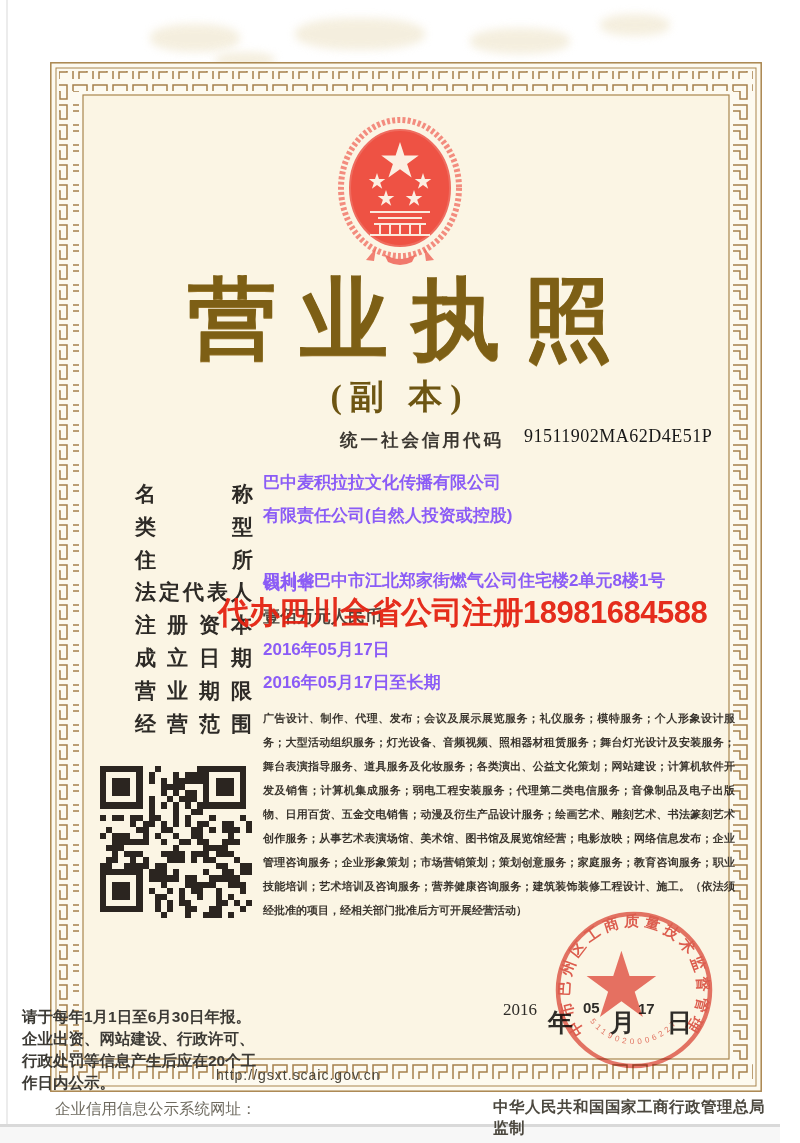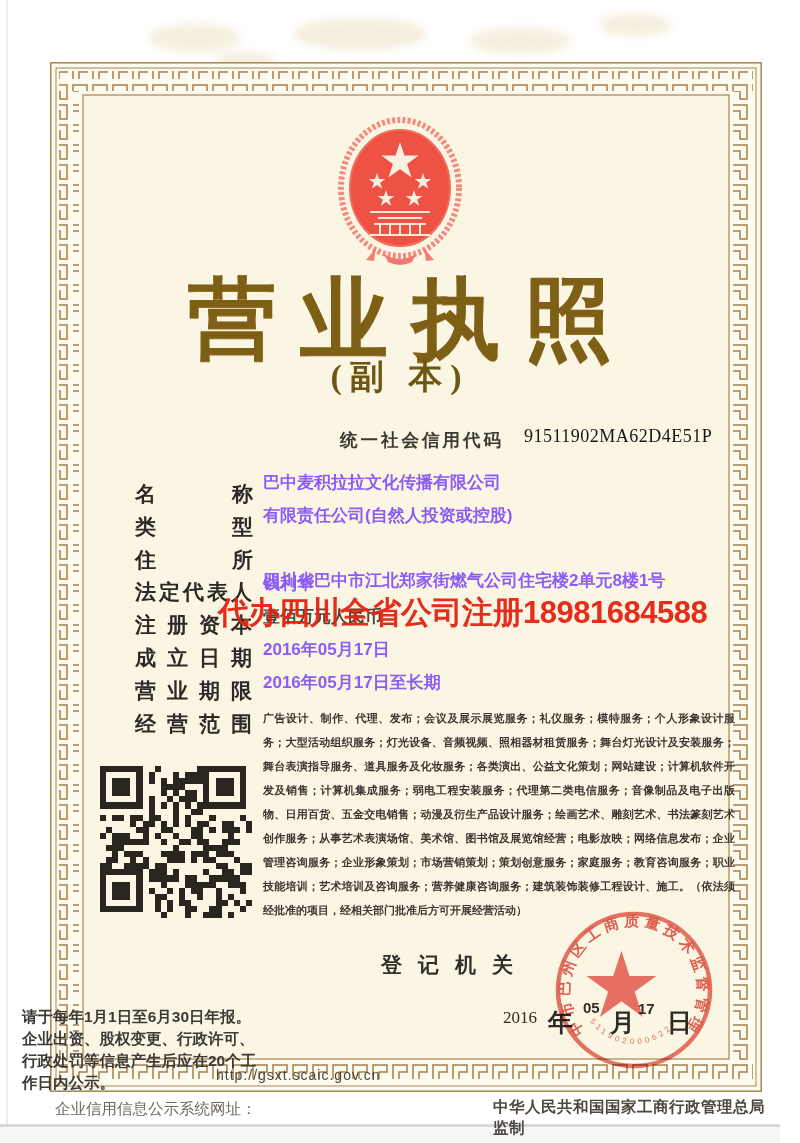--- a/index.html
+++ b/index.html
@@ -1,18 +1,18 @@
 <!DOCTYPE html>
 <html lang="zh"><head>
 <meta charset="utf-8">
 <style>
   html,body{margin:0;padding:0;background:#ffffff;}
   .page{position:relative;width:780px;height:1143px;background:#ffffff;overflow:hidden;
         font-family:"Liberation Sans","DejaVu Sans",sans-serif;}
-  .serif{font-family:"Liberation Serif","DejaVu Serif",serif;margin-top:8px;}
+  .serif{font-family:"Liberation Serif","DejaVu Serif",serif;}
 
   
   .edge-left{position:absolute;left:6px;top:0;width:2px;height:1143px;background:#ececec;}
   .edge-right{position:absolute;left:792px;top:0;width:2px;height:1143px;background:#f0f0f0;}
   .edge-bottom{position:absolute;left:0;top:1124px;width:800px;height:3px;background:#d9d9d9;}
   .edge-bottom2{position:absolute;left:0;top:1127px;width:800px;height:16px;background:#f7f7f7;}
 
   
   .blob{position:absolute;background:#f3ecd9;border-radius:45%;filter:blur(4px);opacity:.85;}
   .b1{left:150px;top:24px;width:90px;height:28px;}
@@ -23,21 +23,21 @@
 
   .frame-svg{position:absolute;left:50px;top:62px;width:712px;height:1030px;}
 
   .emblem{position:absolute;left:336px;top:116px;width:128px;height:154px;}
 
   .title{position:absolute;left:0;top:268px;width:800px;text-align:center;
          font-size:88px;line-height:104px;font-weight:bold;color:#7d5f15;
          letter-spacing:24px;text-indent:24px;
          font-family:"Liberation Serif","DejaVu Serif",serif;
          text-shadow:0 1px 0 #95742a;}
-  .subtitle{position:absolute;left:0;top:354px;width:800px;text-align:center;
+  .subtitle{position:absolute;left:0;top:374px;width:800px;text-align:center;
             font-size:34px;font-weight:bold;color:#6d5512;letter-spacing:8px;
             font-family:"Liberation Serif","DejaVu Serif",serif;}
 
   .cc-label{position:absolute;left:340px;top:428px;font-size:17.5px;font-weight:bold;
             color:#3c3832;letter-spacing:3px;}
   .cc-value{position:absolute;left:524px;top:426px;font-size:18px;color:#171717;
             letter-spacing:.5px;font-family:"Liberation Serif","DejaVu Serif",serif;}
 
   .fl{position:absolute;left:135px;font-size:21px;font-weight:bold;color:#2d2а26;color:#2d2a26;white-space:nowrap;}
   .fv{position:absolute;left:263px;font-size:17px;font-weight:bold;color:#8b5cf6;white-space:nowrap;}
@@ -466,21 +466,20 @@
       <rect x="19" y="23" width="1" height="1" fill="#2b2520"></rect>
       <rect x="23" y="23" width="1" height="1" fill="#2b2520"></rect>
       <rect x="10" y="24" width="1" height="1" fill="#2b2520"></rect>
       <rect x="14" y="24" width="1" height="1" fill="#2b2520"></rect>
       <rect x="17" y="24" width="1" height="1" fill="#2b2520"></rect>
       <rect x="18" y="24" width="1" height="1" fill="#2b2520"></rect>
       <rect x="19" y="24" width="1" height="1" fill="#2b2520"></rect>
       <rect x="21" y="24" width="1" height="1" fill="#2b2520"></rect>
     </svg>
 
-  <div class="registrar">登记机关</div>
 
   <div class="date-part d-year serif">2016</div>
   <div class="date-part d-yunit">年</div>
   <div class="date-part d-month">05</div>
   <div class="date-part d-munit">月</div>
   <div class="date-part d-day">17</div>
   <div class="date-part d-dunit">日</div>
 
   <svg class="seal" viewBox="-82 -82 164 164">
     <circle cx="0" cy="0" r="76" fill="none" stroke="#e0584c" stroke-width="4.5" opacity=".9"></circle>
@@ -492,21 +491,21 @@
     <text font-size="15" font-weight="bold" fill="#dd4f44" letter-spacing="4.5" font-family="Liberation Sans, sans-serif">
       <textPath href="#sealArc" startOffset="50%" text-anchor="middle">巴中市巴州区工商质量技术监督管理局</textPath>
     </text>
     <text font-size="8" fill="#e2685c" letter-spacing="3.5" font-family="Liberation Sans, sans-serif">
       <textPath href="#sealNum" startOffset="50%" text-anchor="middle">5119020006227</textPath>
     </text>
   </svg>
 
   <div class="note">
     <div>请于每年1月1日至6月30日年报。</div>
-    <div>企业出资、股权变更、行政许可、</div>
+    <div>企业出资、网站建设、行政许可、</div>
     <div>行政处罚等信息产生后应在20个工</div>
     <div>作日内公示。</div>
   </div>
 
   <div class="border-url">http://gsxt.scaic.gov.cn</div>
 
   <div class="footer-left">企业信用信息公示系统网址：</div>
   <div class="footer-right">中华人民共和国国家工商行政管理总局监制</div>
 
 </div>

